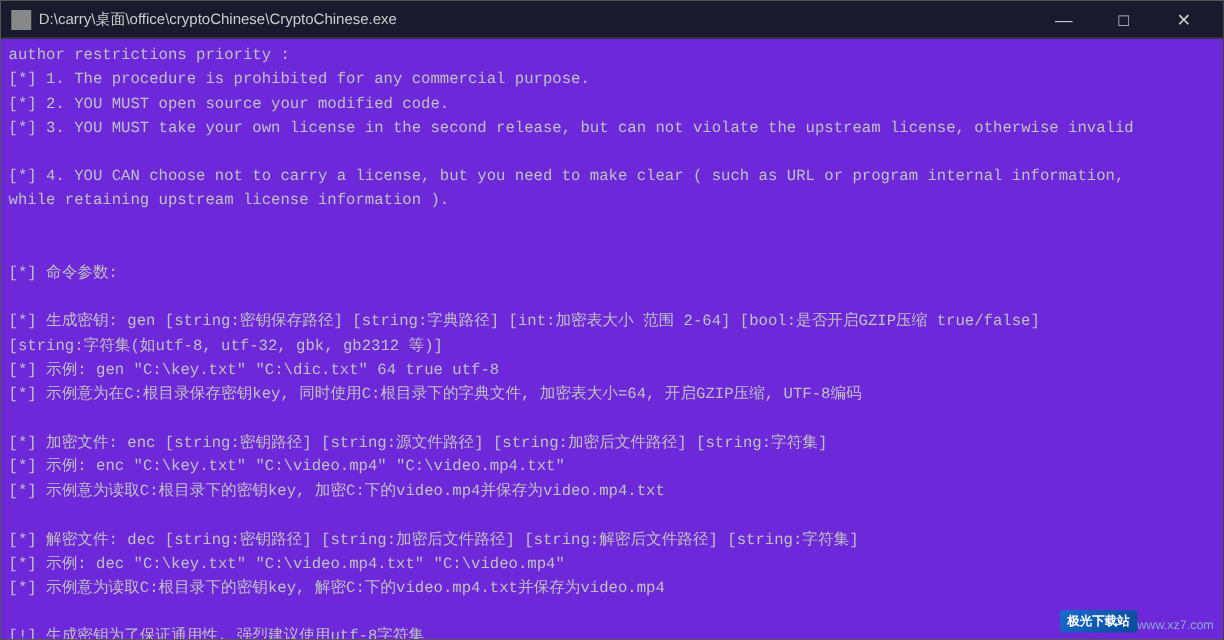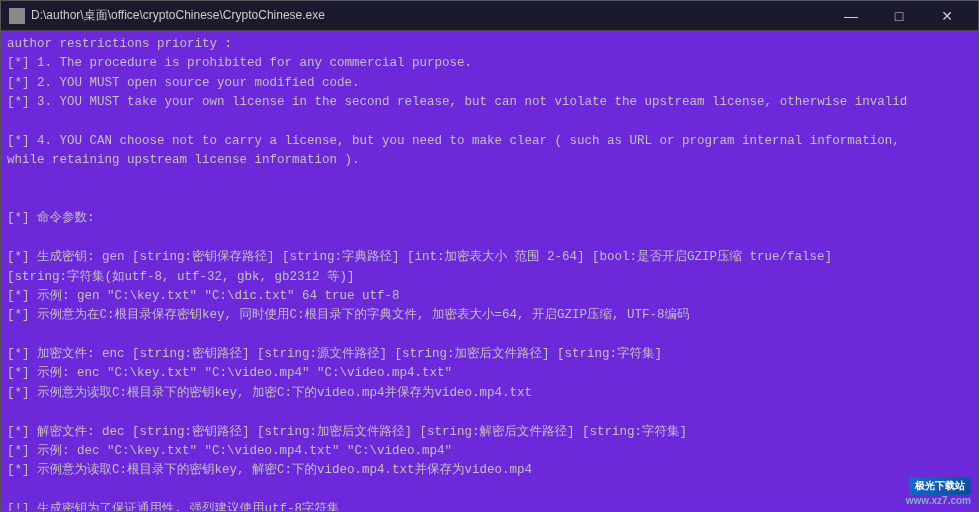--- a/index.html
+++ b/index.html
@@ -72,37 +72,35 @@
       overflow-y: auto;
       overflow-x: hidden;
       white-space: pre-wrap;
       word-break: break-all;
     }
     .watermark {
       position: absolute;
       bottom: 6px;
       right: 8px;
       display: flex;
-      flex-direction: column;
       align-items: flex-end;
     }
     .watermark-logo {
       background: linear-gradient(135deg, #1a6bcc, #0a4a99);
       color: #fff;
       font-size: 10px;
       font-family: Arial, sans-serif;
       padding: 2px 6px;
       border-radius: 3px;
       font-weight: bold;
     }
     .watermark-url {
       color: #88aacc;
       font-size: 10px;
       font-family: Arial, sans-serif;
-      font-weight: bold;
     }
     .window-wrapper {
       position: relative;
       width: 979px;
       height: 512px;
     }
   </style>
 </head>
 <body>
 
@@ -110,21 +108,21 @@
   <div class="window">
     <div class="title-bar">
       <div class="title-bar-left">
         <div class="title-icon">
           <svg width="14" height="14" viewBox="0 0 14 14">
             <rect x="1" y="1" width="12" height="12" fill="none" stroke="#888" stroke-width="1.5"></rect>
             <line x1="3" y1="5" x2="11" y2="5" stroke="#888" stroke-width="1"></line>
             <line x1="3" y1="8" x2="9" y2="8" stroke="#888" stroke-width="1"></line>
           </svg>
         </div>
-        <span class="title-text">D:\author\桌面\office\cryptoChinese\CryptoChinese.exe</span>
+        <span class="title-text">D:\carry\桌面\office\cryptoChinese\CryptoChinese.exe</span>
       </div>
       <div class="title-buttons">
         <button class="title-btn">—</button>
         <button class="title-btn">□</button>
         <button class="title-btn close">✕</button>
       </div>
     </div>
     <div class="console-area" id="console-output">author restrictions priority :
 [*] 1. The procedure is prohibited for any commercial purpose.
 [*] 2. YOU MUST open source your modified code.

